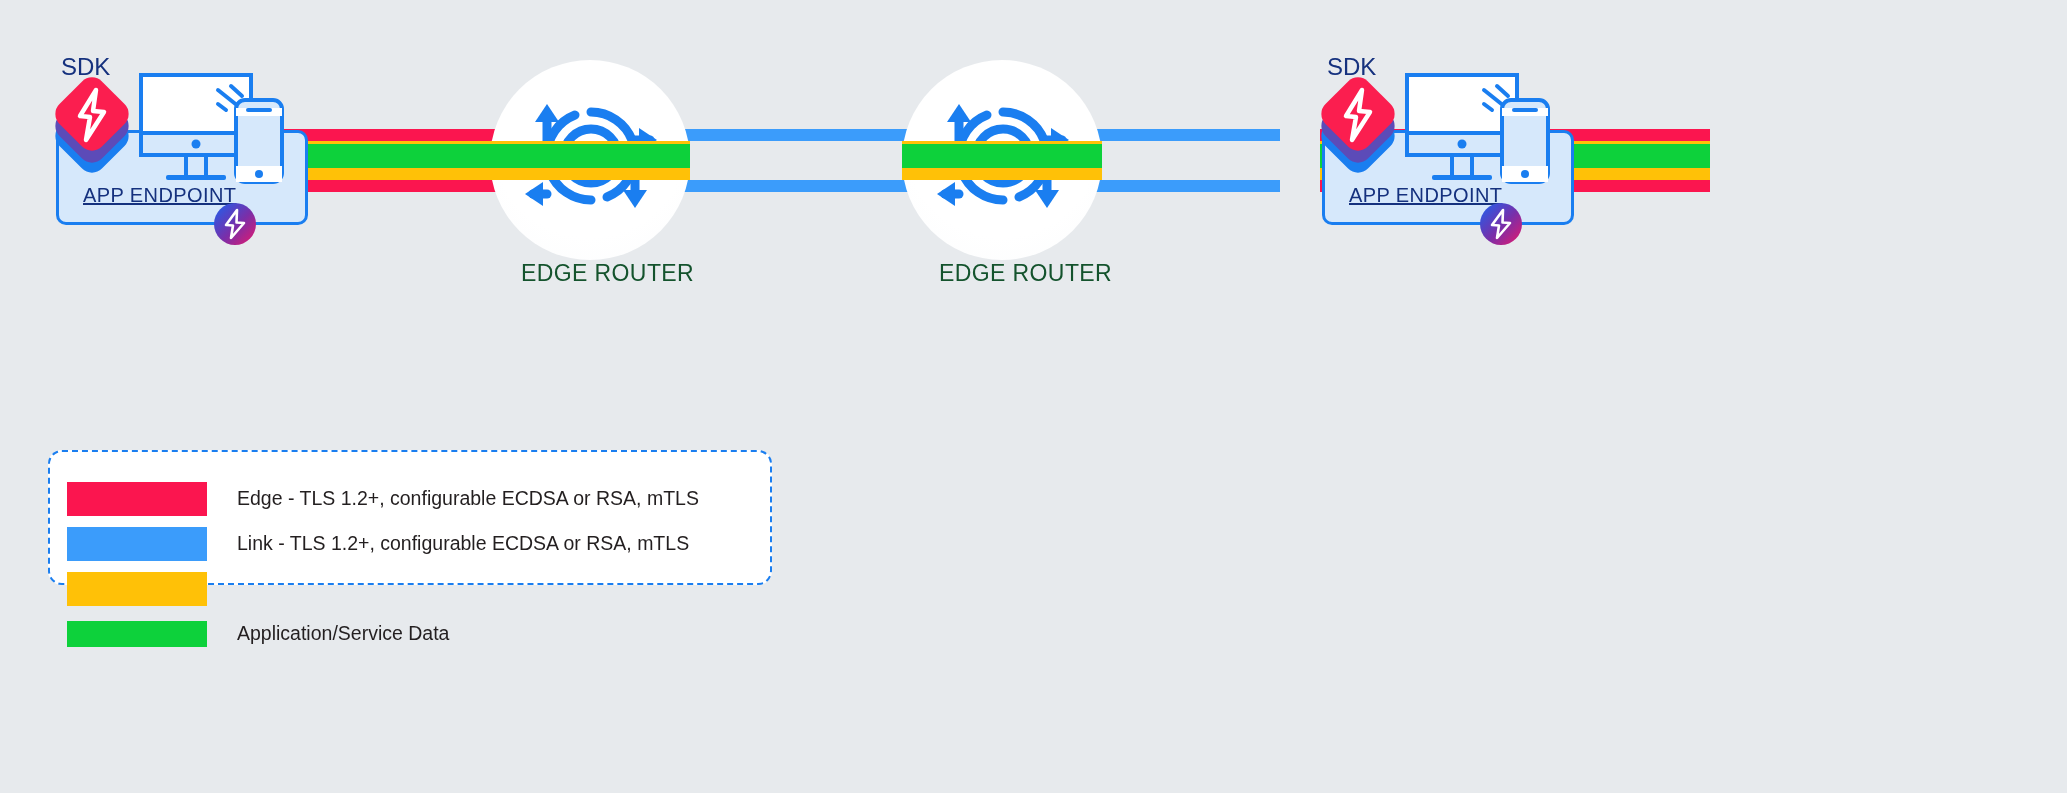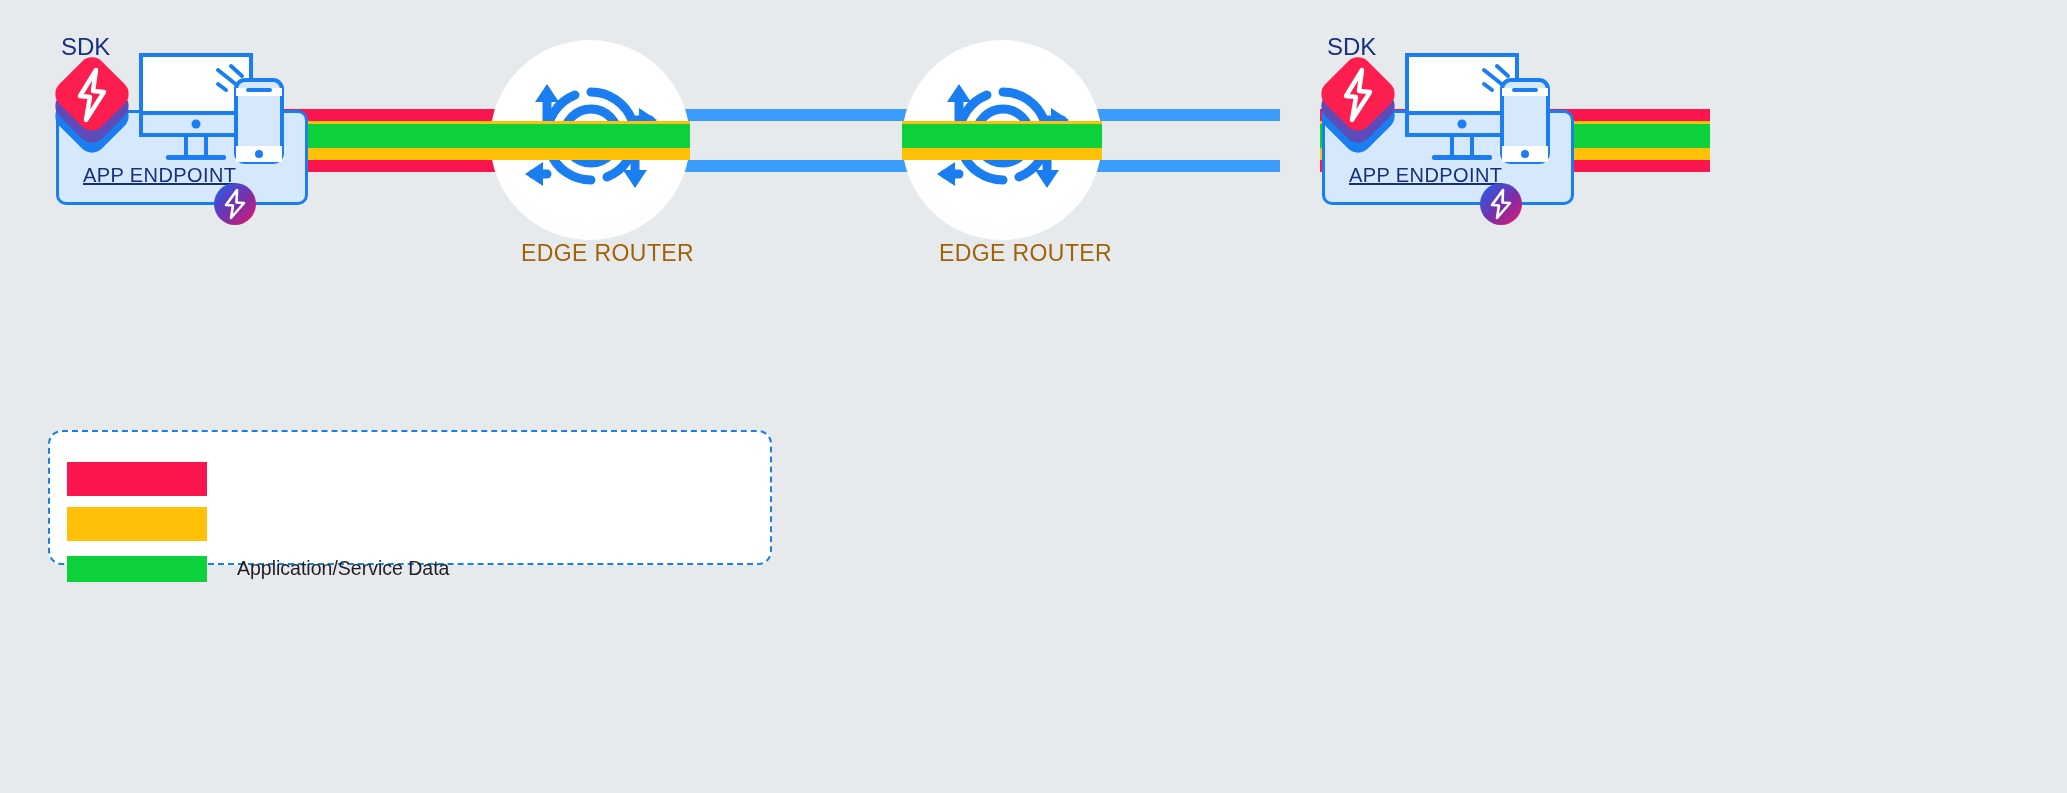--- a/index.html
+++ b/index.html
@@ -3,21 +3,21 @@
 <meta charset="utf-8">
 <style>
   html,body{margin:0;padding:0;}
   body{
     width:2067px;height:793px;
     background:#e7eaed;
     font-family:"Liberation Sans", sans-serif;
     overflow:hidden;
     position:relative;
   }
-  .canvas{position:absolute;inset:0;}
+  .canvas{position:absolute;inset:0;margin-top:20px;}
 
   
   .abs{position:absolute;}
 
   
   .stripe{position:absolute;}
 
   
   .endpoint-box{
     position:absolute;
@@ -35,21 +35,21 @@
     text-decoration:underline;
   }
   .sdk-label{
     position:absolute;
     color:#15317e;
     font-size:24px;
     white-space:nowrap;
   }
   .router-label{
     position:absolute;
-    color:#a16207;
+    color:#14532d;
     font-size:23px;
     letter-spacing:.4px;
     white-space:nowrap;
   }
 
   
   .router-disc{
     position:absolute;
     width:200px;height:200px;
     border-radius:50%;
@@ -268,22 +268,27 @@
     </defs>
     <circle cx="21" cy="21" r="21" fill="url(#gradR)"></circle>
     <path d="M23 7 L12 22 L19 22.5 L17 35 L30 20 L22.5 19.5 Z" fill="none" stroke="#ffffff" stroke-width="2.6" stroke-linejoin="round"></path>
   </svg>
 
   <div class="legend">
     <div class="legend-inner">
 
       <div class="legend-row">
         <div class="legend-swatch" style="background:#fb154f;"></div>
+        <div class="legend-text">Edge - TLS 1.2+, configurable ECDSA or RSA, mTLS</div>
       </div>
 
+      <div class="legend-row">
+        <div class="legend-swatch" style="background:#3b9cfb;"></div>
+        <div class="legend-text">Link - TLS 1.2+, configurable ECDSA or RSA, mTLS</div>
+      </div>
 
       <div class="legend-row">
         <div class="legend-swatch" style="background:#ffc107;"></div>
       </div>
 
       <div class="legend-row">
         <div class="legend-swatch" style="background:#0dd13b;height:26px;"></div>
         <div class="legend-text">Application/Service Data</div>
       </div>
 

